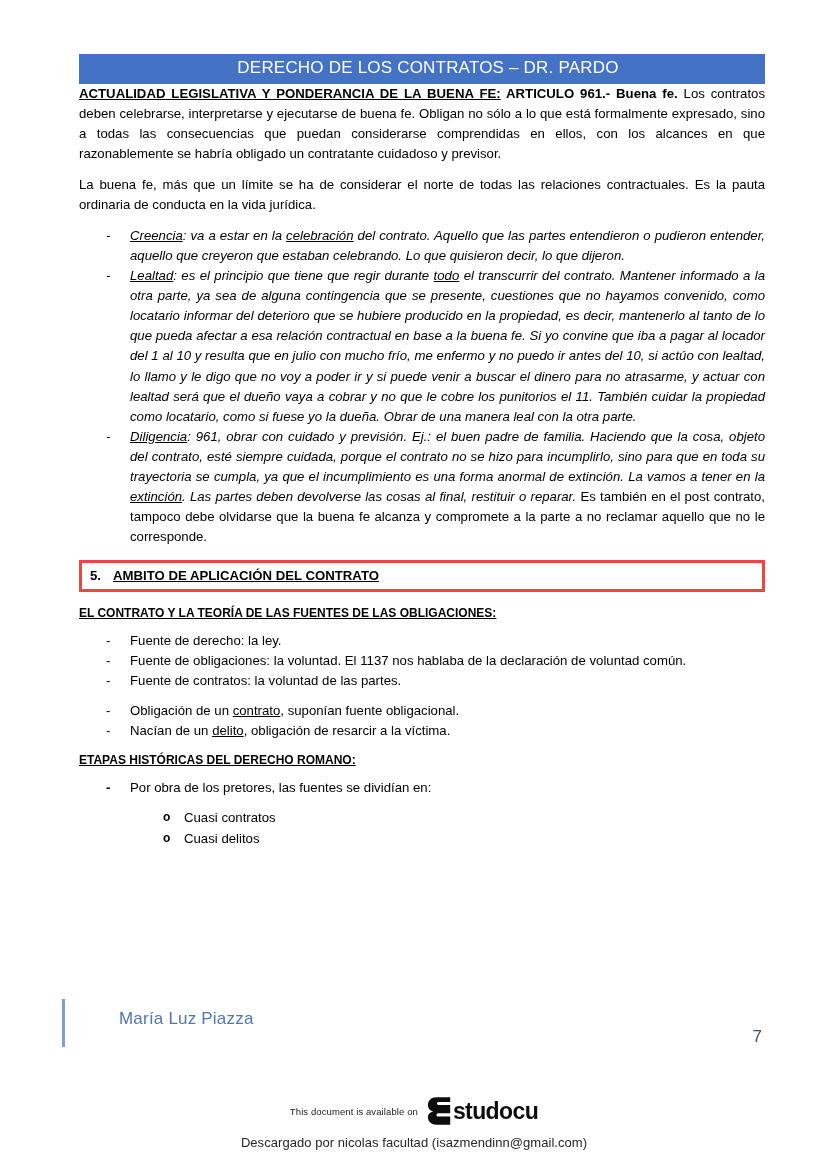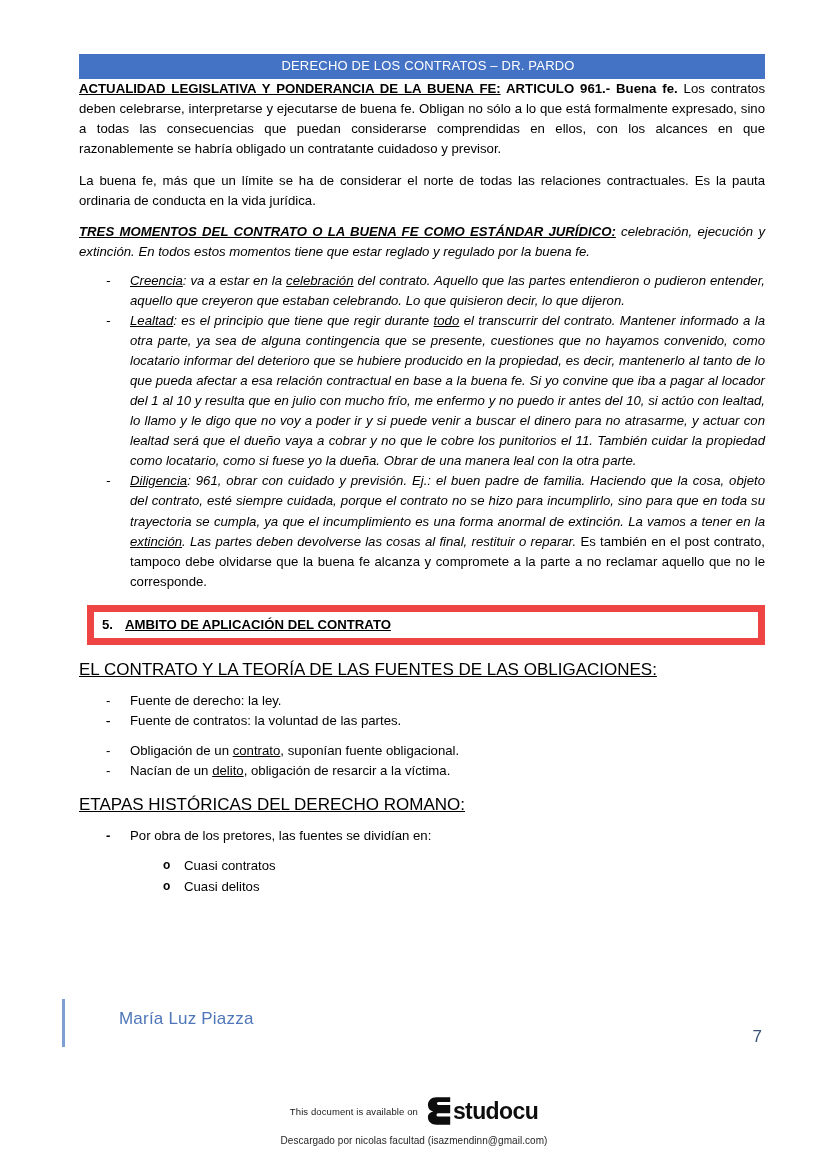--- a/index.html
+++ b/index.html
@@ -29,21 +29,21 @@
     left: 79px;
     top: 54px;
     width: 686px;
   }
 
   
   .titlebar {
     background: #4472C4;
     color: #ffffff;
     text-align: center;
-    font-size: 13px;
+    font-size: 17px;
     letter-spacing: .2px;
     padding: 5px 0 6px 12px;
     line-height: 1.1;
   }
 
   
   p.para {
     margin: 0 0 11px 0;
     font-size: 13.2px;
     line-height: 1.52;
@@ -104,33 +104,33 @@
     position: absolute;
     left: 84px;
     top: 0;
     font-size: 12px;
     font-weight: bold;
     line-height: 1.62;
   }
 
   
   .sectionbox {
-    border: 7px solid #ef4444;
-    margin: 13px 0 12px 8px;
+    border: 3px solid #ef4444;
+    margin: 13px 0 12px 0;
     padding: 5px 24px 6px 8px;
     font-size: 13.2px;
     font-weight: bold;
   }
   .sectionbox .num { margin-right: 12px; }
 
   
   p.heading {
     margin: 0 0 9px 0;
-    font-size: 17px;
-    font-weight: normal;
+    font-size: 12px;
+    font-weight: bold;
     line-height: 1.5;
   }
 
   
   .sig-wrap {
     position: absolute;
     left: 62px;
     top: 999px;
     width: 700px;
     height: 48px;
@@ -183,39 +183,38 @@
   }
   .studocu-word {
     font-size: 23px;
     font-weight: bold;
     letter-spacing: -.6px;
     color: #0d0d0d;
     line-height: 1;
   }
   .studocu-dl {
     margin-top: 9px;
-    font-size: 10px;
+    font-size: 13px;
     color: #262626;
     letter-spacing: .05px;
   }
 </style>
 </head>
 <body>
 
 <div class="page">
 
   <div class="content">
 
     <div class="titlebar">DERECHO DE LOS CONTRATOS – DR. PARDO</div>
 
     <p class="para firstpara"><span class="bu">ACTUALIDAD LEGISLATIVA Y PONDERANCIA DE LA BUENA FE:</span><span class="b"> ARTICULO 961.- Buena fe.</span><span> Los contratos deben celebrarse, interpretarse y ejecutarse de buena fe. Obligan no sólo a lo que está formalmente expresado, sino a todas las consecuencias que puedan considerarse comprendidas en ellos, con los alcances en que razonablemente se habría obligado un contratante cuidadoso y previsor.</span></p>
 
     <p class="para">La buena fe, más que un límite se ha de considerar el norte de todas las relaciones contractuales. Es la pauta ordinaria de conducta en la vida jurídica.</p>
 
-    <p class="para tight"><span class="biu">TRES MOMENTOS DEL CONTRATO O LA BUENA FE COMO ESTÁNDAR JURÍDICO:</span><span class="i"> celebración, ejecución y extinción. En todos estos momentos tiene que estar reglado y regulado por la buena fe.</span></p>
 
     <ul class="dash italic">
 
       <li>
         <span class="marker">-</span><span class="iu">Creencia</span><span>: va a estar en la </span><span class="iu">celebración</span><span> del contrato. Aquello que las partes entendieron o pudieron entender, aquello que creyeron que estaban celebrando. Lo que quisieron decir, lo que dijeron.</span>
       </li>
 
       <li>
         <span class="marker">-</span><span class="iu">Lealtad</span><span>: es el principio que tiene que regir durante </span><span class="iu">todo</span><span> el transcurrir del contrato. Mantener informado a la otra parte, ya sea de alguna contingencia que se presente, cuestiones que no hayamos convenido, como locatario informar del deterioro que se hubiere producido en la propiedad, es decir, mantenerlo al tanto de lo que pueda afectar a esa relación contractual en base a la buena fe. Si yo convine que iba a pagar al locador del 1 al 10 y resulta que en julio con mucho frío, me enfermo y no puedo ir antes del 10, si actúo con lealtad, lo llamo y le digo que no voy a poder ir y si puede venir a buscar el dinero para no atrasarme, y actuar con lealtad será que el dueño vaya a cobrar y no que le cobre los punitorios el 11. También cuidar la propiedad como locatario, como si fuese yo la dueña. Obrar de una manera leal con la otra parte.</span>
       </li>
@@ -225,21 +224,21 @@
       </li>
 
     </ul>
 
     <div class="sectionbox"><span class="num">5.</span><span class="u">AMBITO DE APLICACIÓN DEL CONTRATO</span></div>
 
     <p class="heading"><span class="u">EL CONTRATO Y LA TEORÍA DE LAS FUENTES DE LAS OBLIGACIONES: </span></p>
 
     <ul class="dash simple">
       <li><span class="marker">-</span><span>Fuente de derecho: la ley.</span></li>
-      <li><span class="marker">-</span></li>
+      <li><span class="marker">-</span><span>Fuente de obligaciones: la voluntad. El 1137 nos hablaba de la declaración de voluntad común.</span></li>
       <li><span class="marker">-</span><span>Fuente de contratos: la voluntad de las partes.</span></li>
     </ul>
 
 
     <ul class="dash simple">
       <li><span class="marker">-</span><span>Obligación de un </span><span class="u">contrato</span><span>, suponían fuente obligacional.</span></li>
       <li><span class="marker">-</span><span>Nacían de un </span><span class="u">delito</span><span>, obligación de resarcir a la víctima.</span></li>
     </ul>
 
     <p class="heading"><span class="u">ETAPAS HISTÓRICAS DEL DERECHO ROMANO:</span></p>

